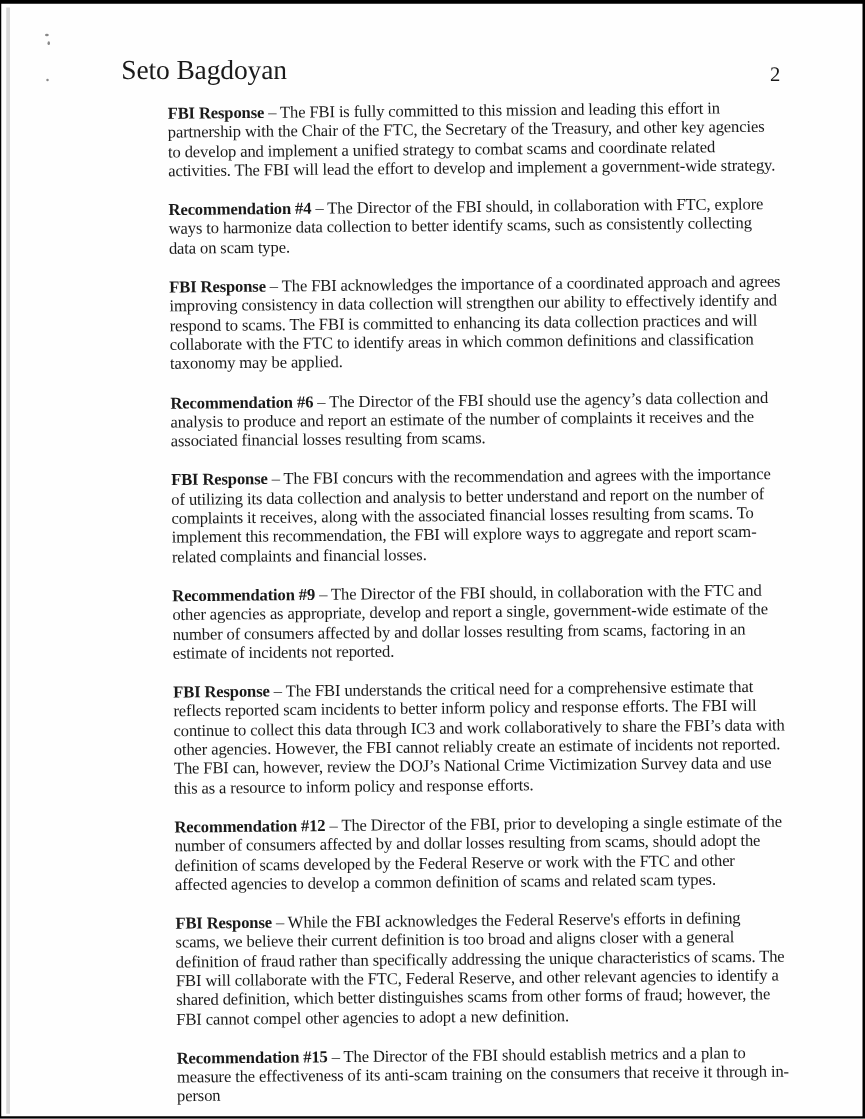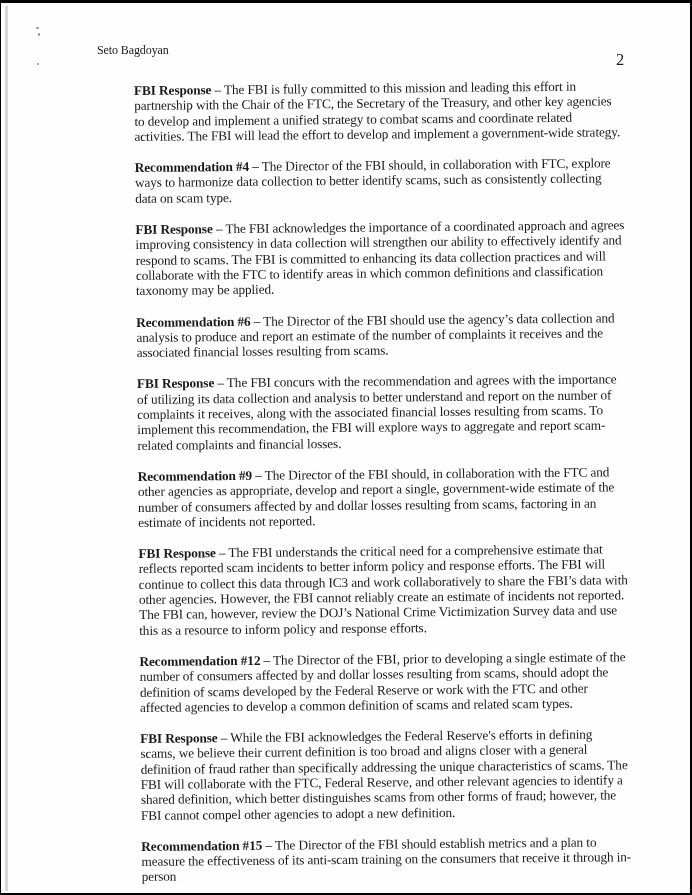--- a/index.html
+++ b/index.html
@@ -38,21 +38,21 @@
     }
     .speck {
       position: absolute;
       background: #888;
       border-radius: 50%;
     }
     .header-name {
       position: absolute;
       left: 96px;
       top: 40px;
-      font-size: 12px;
+      font-size: 22px;
       letter-spacing: -0.1px;
       text-align: center;
     }
     .page-number {
       position: absolute;
       left: 615px;
       top: 47px;
       font-size: 16.5px;
     }
     .body {

